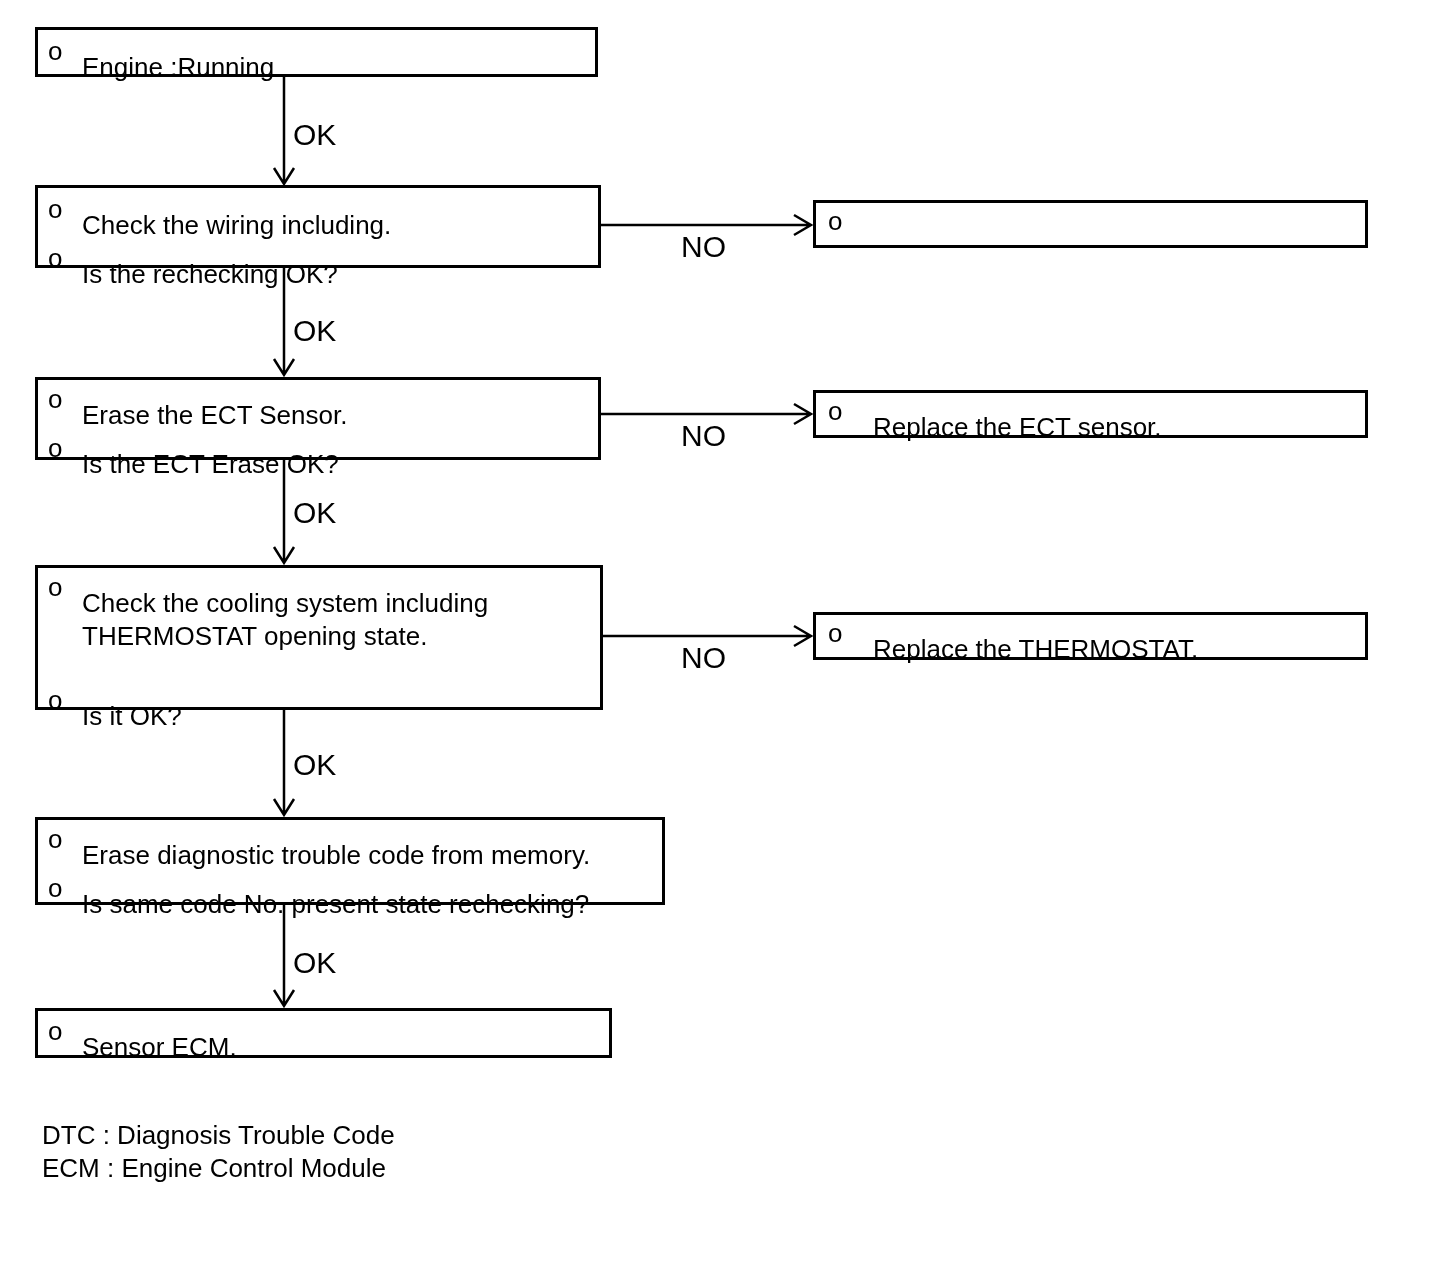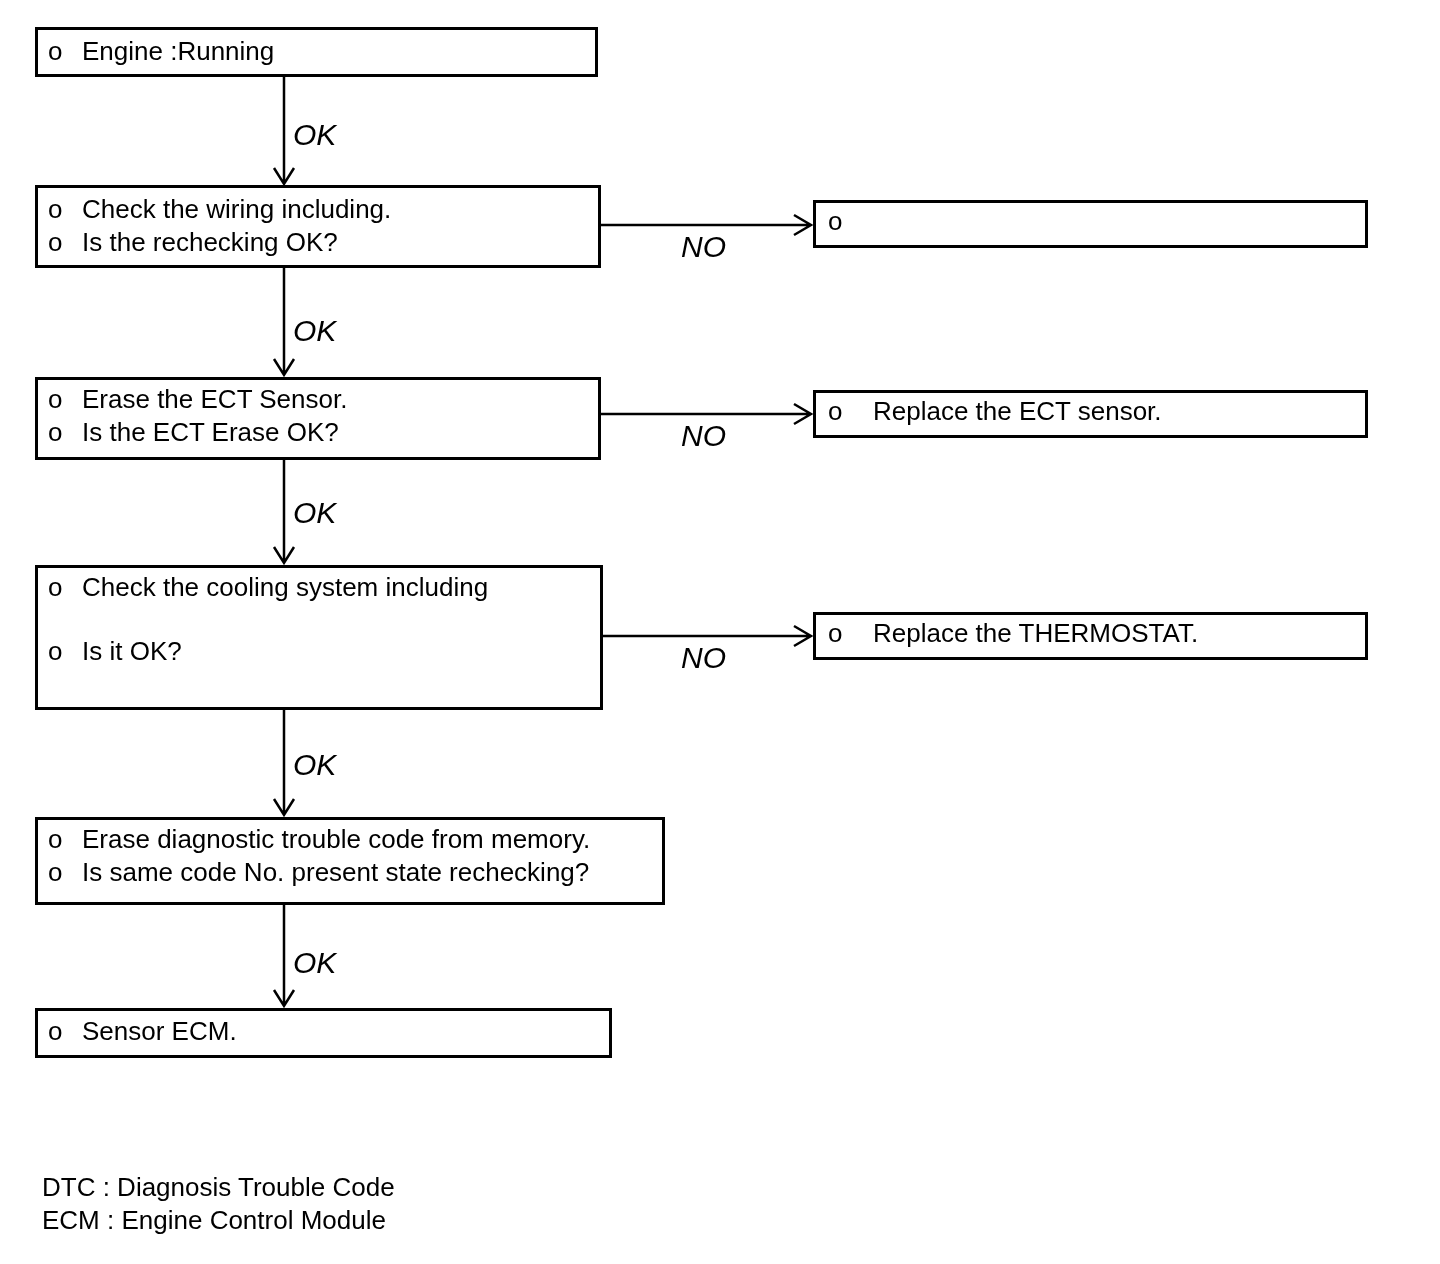--- a/index.html
+++ b/index.html
@@ -17,33 +17,32 @@
     position:absolute;
     border:3px solid #000;
     background:#fff;
     box-sizing:border-box;
     font-size:26px;
     line-height:33px;
   }
   .item{display:flex;align-items:flex-start;}
   .bullet{flex:0 0 44px;padding-left:10px;box-sizing:border-box;}
   .rbox .bullet{flex:0 0 57px;padding-left:12px;}
-  .text{flex:1 1 auto;}
+  .text{flex:1 1 auto;margin-top:16px;}
   .ln{display:block;}
   .gap-top{margin-top:31px;}
   .conn-label{
     position:absolute;
     font-size:30px;
     line-height:30px;
     white-space:nowrap;
-    font-style:italic;
   }
   .legend{
     position:absolute;
-    left:42px;top:1171px;
+    left:42px;top:1119px;
     font-size:26px;
     line-height:33px;
   }
   
   #box-engine  {left:35px; top:27px;  width:563px; height:50px;  padding:5px 15px 0 0;}
   #box-wiring  {left:35px; top:185px; width:566px; height:83px;  padding:5px 15px 0 0;}
   #box-ect     {left:35px; top:377px; width:566px; height:83px;  padding:3px 15px 0 0;}
   #box-cooling {left:35px; top:565px; width:568px; height:145px; padding:3px 15px 0 0;}
   #box-erase   {left:35px; top:817px; width:630px; height:88px;  padding:3px 15px 0 0;}
   #box-ecm     {left:35px; top:1008px;width:577px; height:50px;  padding:4px 15px 0 0;}
@@ -114,20 +113,21 @@
           <span class="ln">Is the ECT Erase OK?</span>
         </span>
     </div>
   </div>
 
   <div class="box" id="box-cooling">
     <div class="item">
       <span class="bullet">o</span>
       <span class="text">
         <span class="ln">Check the cooling system including</span>
+        <span class="ln">THERMOSTAT opening state.</span>
       </span>
     </div>
     <div class="item gap-top">
       <span class="bullet">o</span>
       <span class="text">
           <span class="ln">Is it OK?</span>
         </span>
     </div>
   </div>
 

